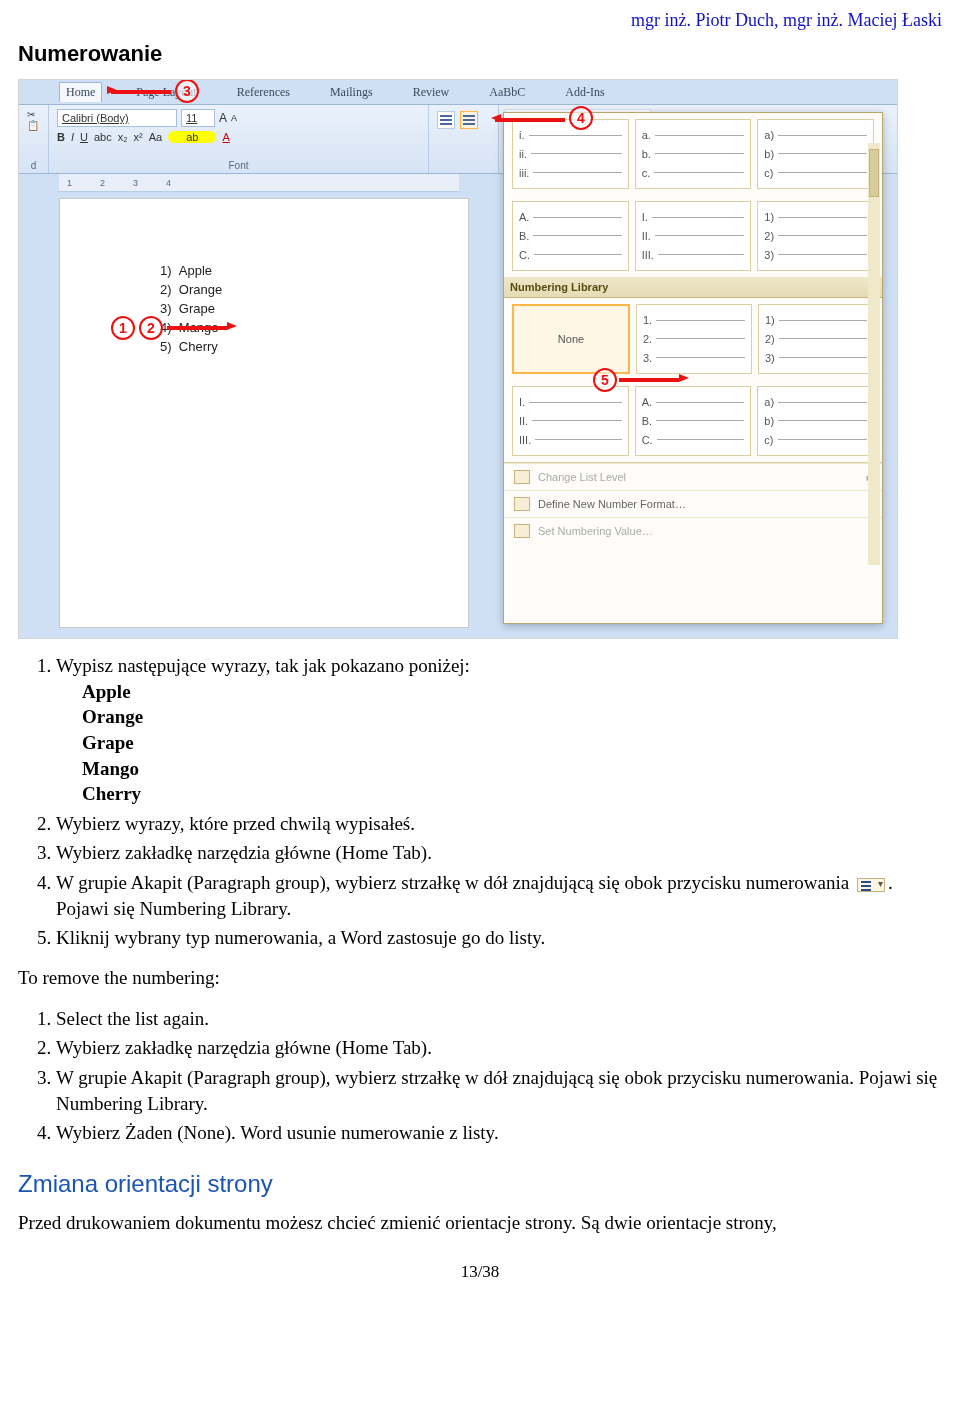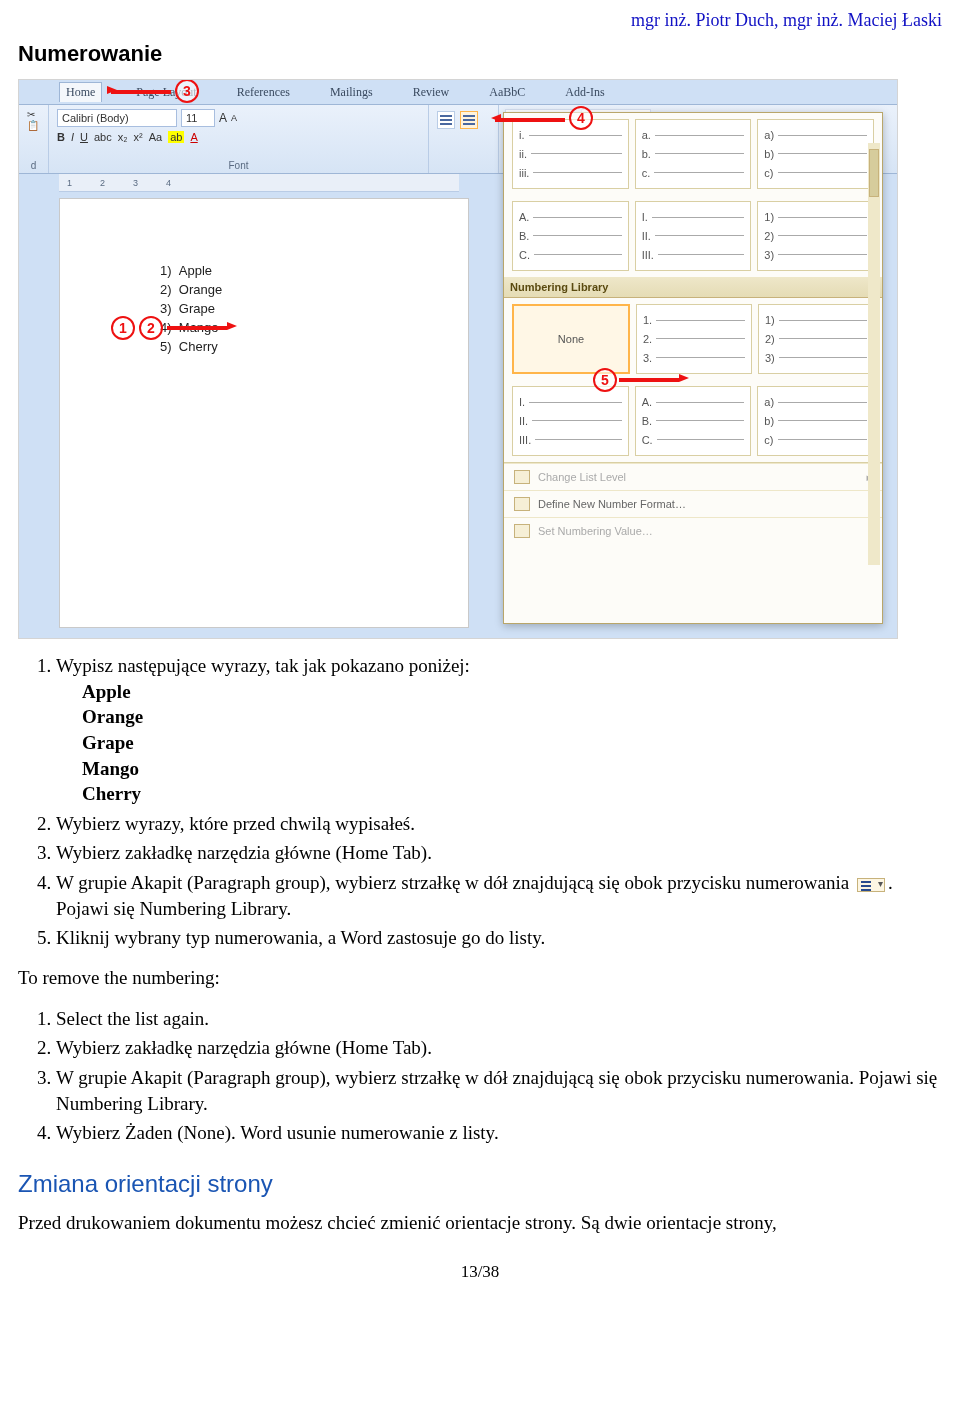--- a/index.html
+++ b/index.html
@@ -38,21 +38,21 @@
   }
   .ribbon-tabs { display: flex; align-items: center; height: 24px; background: #cfe0f5; padding-left: 40px; gap: 28px; font-size: 12px; color: #3a4a60; }
   .ribbon-tabs .tab { padding: 2px 6px; font-family: Liberation Serif, serif; }
   .ribbon-tabs .tab.active { background: #f4f7fb; border: 1px solid #9eb6d6; border-bottom: none; }
   .ribbon-body { height: 70px; background: linear-gradient(#eaf1fb,#d6e4f5); border-top: 1px solid #9eb6d6; border-bottom: 1px solid #9eb6d6; display: flex; }
   .rgroup { border-right: 1px solid #b9cce6; padding: 4px 8px 2px 8px; display: flex; flex-direction: column; }
   .rgroup .label { font-size: 10px; color: #5a6b82; text-align: center; margin-top: auto; }
   .clip { width: 30px; }
   .fontgrp { width: 380px; }
   .fontline1 { display: flex; gap: 4px; align-items: center; }
-  .combobox { background: #fff; border: 1px solid #a8bedf; height: 18px; display: flex; align-items: center; padding: 0 4px; font-size: 11px; }
+  .combobox { background: #fff; border: 1px solid #a8bedf; height: 18px; display: flex; align-items: center; padding: 0 4px; font-size: 11px; text-decoration: underline; }
   .fontline2 { display: flex; gap: 6px; align-items: center; margin-top: 4px; font-size: 11px; }
   .fontline2 span { display:inline-flex; align-items:center; justify-content:center; }
   .para-grp { width: 70px; padding-top:6px; }
   .para-icons { display:flex; gap:5px; }
   .listicon { width:18px; height:18px; border:1px solid #b9cce6; background:#fff; display:flex; flex-direction:column; justify-content:center; gap:2px; padding:2px; }
   .listicon.hl { border:1px solid #ffb54a; background:#fff3dd; }
   .listicon i { display:block; height:2px; background:#4a68a0; }
   .styles { flex:1; padding:4px 6px 0 6px; display:flex; gap:6px; }
   .stylebox { width:70px; height:48px; background:#fff; border:1px solid #d4def0; display:flex; align-items:center; justify-content:center; font-size:14px; color:#333; }
 
@@ -120,21 +120,21 @@
         <span>
             <i>I</i>
           </span>
         <span>
             <u>U</u>
           </span>
         <span>abc</span>
         <span>x₂</span>
         <span>x²</span>
         <span>Aa</span>
-        <span style="background:#ff0;padding:0 2px;">ab</span>
+        <span style="background:#ff0;padding:0 18px;border-radius:6px;">ab</span>
         <span style="color:#c00;text-decoration:underline;">A</span>
       </div>
       <div class="label">Font</div>
     </div>
     <div class="rgroup para-grp">
       <div class="para-icons">
         <div class="listicon">
             <i></i>
             <i></i>
             <i></i>

